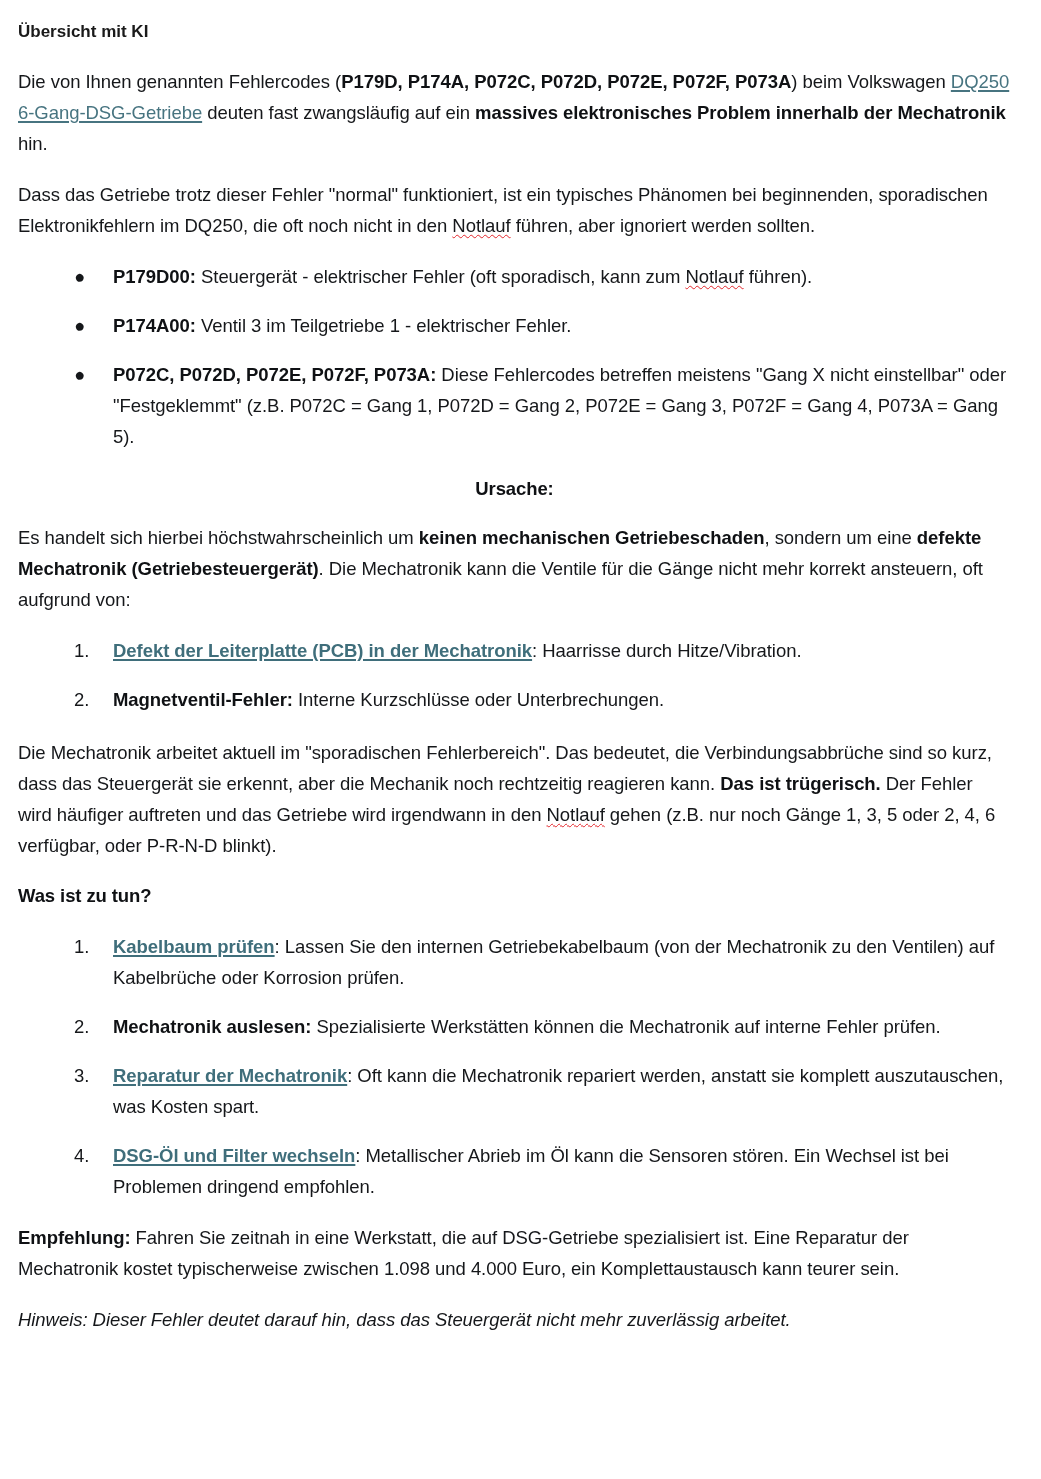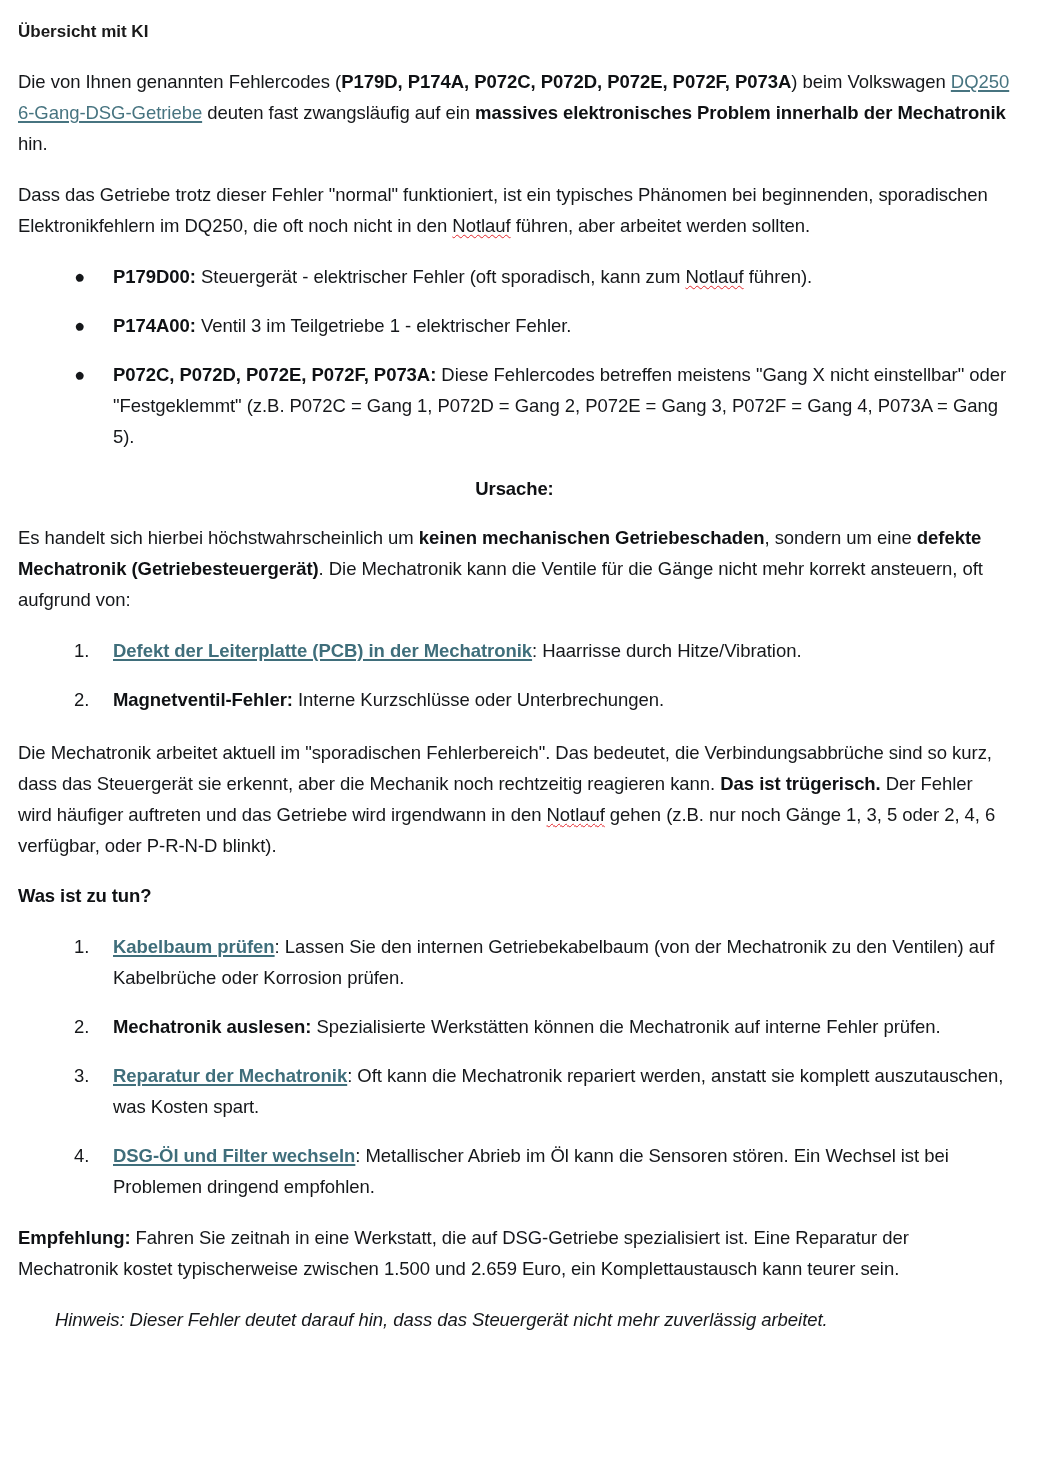--- a/index.html
+++ b/index.html
@@ -120,21 +120,21 @@
 
 <div class="page">
 
   <div class="doc-title">Übersicht mit KI</div>
 
   <p class="para">
     <span>Die von Ihnen genannten Fehlercodes (</span><span class="b">P179D, P174A, P072C, P072D, P072E, P072F, P073A</span><span>) beim Volkswagen </span><a class="link">DQ250 6-Gang-DSG-Getriebe</a><span> deuten fast zwangsläufig auf ein </span><span class="b">massives elektronisches Problem innerhalb der Mechatronik</span><span> hin.</span>
   </p>
 
   <p class="para">
-    <span>Dass das Getriebe trotz dieser Fehler "normal" funktioniert, ist ein typisches Phänomen bei beginnenden, sporadischen Elektronikfehlern im DQ250, die oft noch nicht in den </span><span class="spell">Notlauf</span><span> führen, aber arbeitet werden sollten.</span>
+    <span>Dass das Getriebe trotz dieser Fehler "normal" funktioniert, ist ein typisches Phänomen bei beginnenden, sporadischen Elektronikfehlern im DQ250, die oft noch nicht in den </span><span class="spell">Notlauf</span><span> führen, aber ignoriert werden sollten.</span>
   </p>
 
 
 
   <ul class="bullets">
     <li>
       <span class="marker">●</span>
       <span class="b">P179D00:</span><span> Steuergerät - elektrischer Fehler (oft sporadisch, kann zum </span><span class="spell">Notlauf</span><span> führen).</span>
     </li>
     <li>
@@ -182,18 +182,18 @@
       <span class="marker">3.</span>
       <a class="link b">Reparatur der Mechatronik</a><span>: Oft kann die Mechatronik repariert werden, anstatt sie komplett auszutauschen, was Kosten spart.</span>
     </li>
     <li>
       <span class="marker">4.</span>
       <a class="link b">DSG-Öl und Filter wechseln</a><span>: Metallischer Abrieb im Öl kann die Sensoren stören. Ein Wechsel ist bei Problemen dringend empfohlen.</span>
     </li>
   </ol>
 
   <p class="para">
-    <span class="b">Empfehlung:</span><span> Fahren Sie zeitnah in eine Werkstatt, die auf DSG-Getriebe spezialisiert ist. Eine Reparatur der Mechatronik kostet typischerweise zwischen 1.500 und 2.659 Euro, ein Komplettaustausch kann teurer sein.</span>
+    <span class="b">Empfehlung:</span><span> Fahren Sie zeitnah in eine Werkstatt, die auf DSG-Getriebe spezialisiert ist. Eine Reparatur der Mechatronik kostet typischerweise zwischen 1.098 und 4.000 Euro, ein Komplettaustausch kann teurer sein.</span>
   </p>
 
-  <p class="para i" style="margin-bottom:0;margin-left:37px;">Hinweis: Dieser Fehler deutet darauf hin, dass das Steuergerät nicht mehr zuverlässig arbeitet.</p>
+  <p class="para i" style="margin-bottom:0;">Hinweis: Dieser Fehler deutet darauf hin, dass das Steuergerät nicht mehr zuverlässig arbeitet.</p>
 
 </div>
 
 </body></html>

